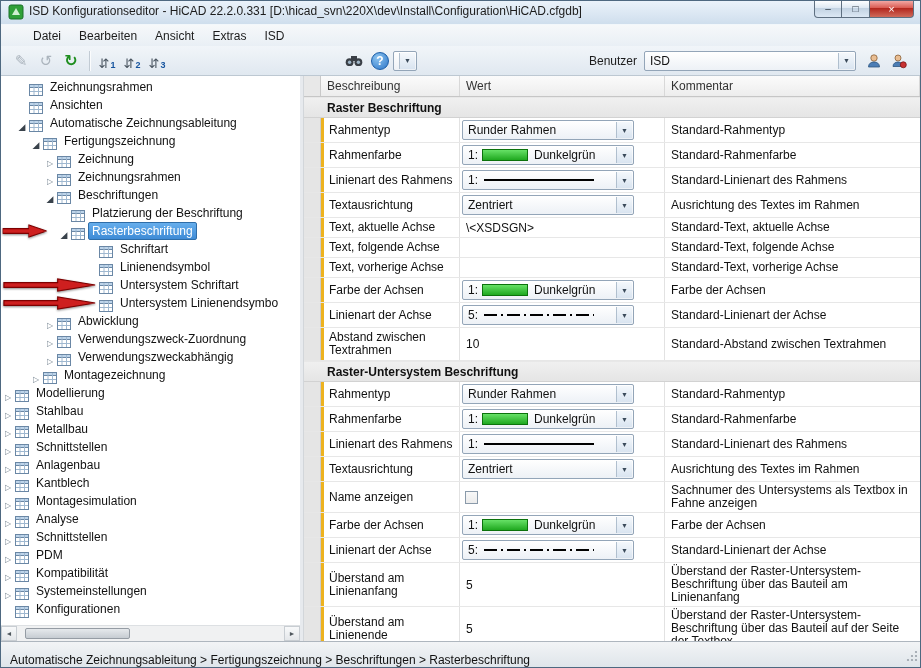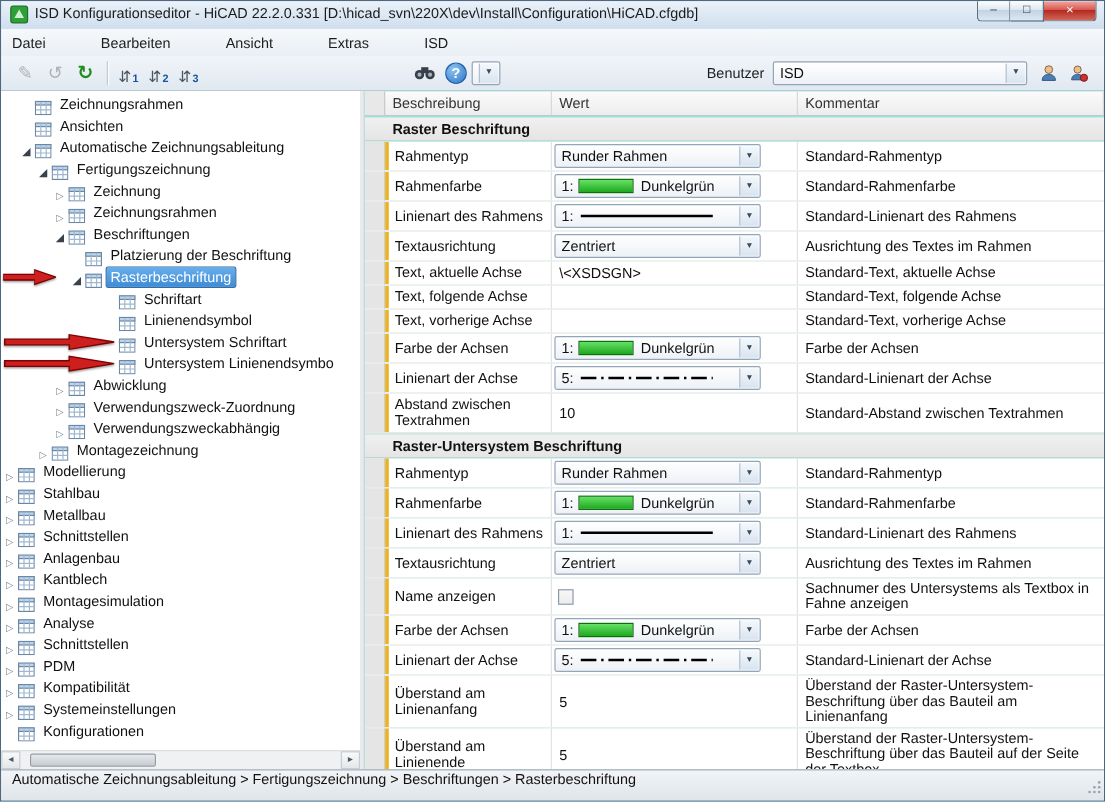--- a/index.html
+++ b/index.html
@@ -16,23 +16,23 @@
   .winbtns { position:absolute; top:0; right:6px; display:flex; height:17px; z-index:20; }
   .winbtn { width:28px; display:flex; align-items:center; justify-content:center;
             border:1px solid #5E6F80; border-top:none; font-size:10px; line-height:10px; color:#2d3a46;
             background:linear-gradient(#FDFEFF,#DCE7F2 45%,#C2D2E2 46%,#DCE8F4); }
   .winbtn:first-child { border-radius:0 0 0 4px; }
   .winbtn + .winbtn { border-left:none; }
   .winbtn.close { width:44px; color:#fff; font-size:11px; border-radius:0 0 4px 0;
             background:linear-gradient(#F2A7A3,#D8574E 45%,#B3271E 46%,#D06A5A); }
 
   
-  .menubar { height:22px; flex:none; display:flex; align-items:center; padding-left:0;
+  .menubar { height:22px; flex:none; display:flex; align-items:center; padding-left:23px;
              font-size:12px; color:#1c1c1c; border-top:1px solid #F2F7FB;
-             background:linear-gradient(#F6F8FA,#E9EFF5);gap:28px; }
+             background:linear-gradient(#F6F8FA,#E9EFF5); }
   .menu-item { padding:3px 9px; }
 
   
   .toolbar { height:30px; flex:none; display:flex; align-items:center; padding:0 8px;
              background:linear-gradient(#F1F5F9,#E0E8F0); border-bottom:1px solid #BDC8D2; }
   .tbtn { min-width:24px; height:24px; display:flex; align-items:center; justify-content:center;
           font-size:15px; color:#47525C; border-radius:2px; margin-right:1px; }
   .tbtn.disabled { color:#ABB4BD; }
   .tbtn.green { color:#1F8E1F; font-weight:bold; font-size:16px; }
   .tsep { width:1px; height:20px; background:#C2CBD4; box-shadow:1px 0 0 #FBFCFD; margin:0 5px; flex:none; }
@@ -113,21 +113,21 @@
   .grid-row.ctrl { min-height:25px; }
   .grid-row.txt  { min-height:20px; }
   .cell-ind { background:#E5E5E5; border-right:1px solid #CDCDCD; }
   .cell-label { border-right:1px solid #E2E2E2; box-shadow:inset 3px 0 0 #EDB21F;
                 padding:3px 4px 3px 8px; display:flex; align-items:center; line-height:13px; }
   .cell-value { border-right:1px solid #E2E2E2; display:flex; align-items:center; padding:2px 2px; }
   .cell-comment { padding:2px 6px; display:flex; align-items:center; line-height:13px; }
   .value-text { padding-left:4px; }
 
   
-  .statusbar { height:26px; flex:none; display:flex; align-items:flex-start; padding:0 9px;
+  .statusbar { height:26px; flex:none; display:flex; align-items:flex-end; padding:0 9px;
                font-size:12px; color:#111; border-top:1px solid #AEB6BE;
                background:linear-gradient(#F2F4F6,#DFE5EA); position:relative; }
   .grip { position:absolute; right:2px; bottom:2px; }
 </style>
 </head>
 <body>
 
 <div class="window">
 
   <div class="titlebar">

